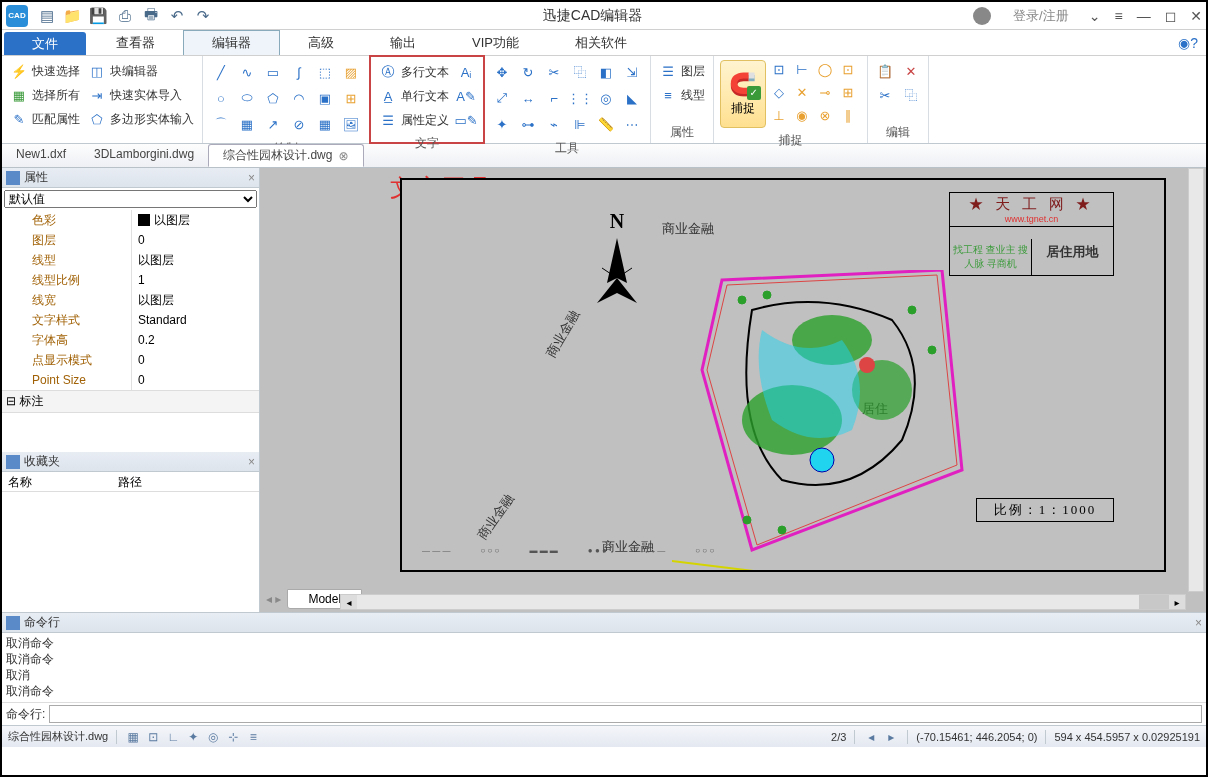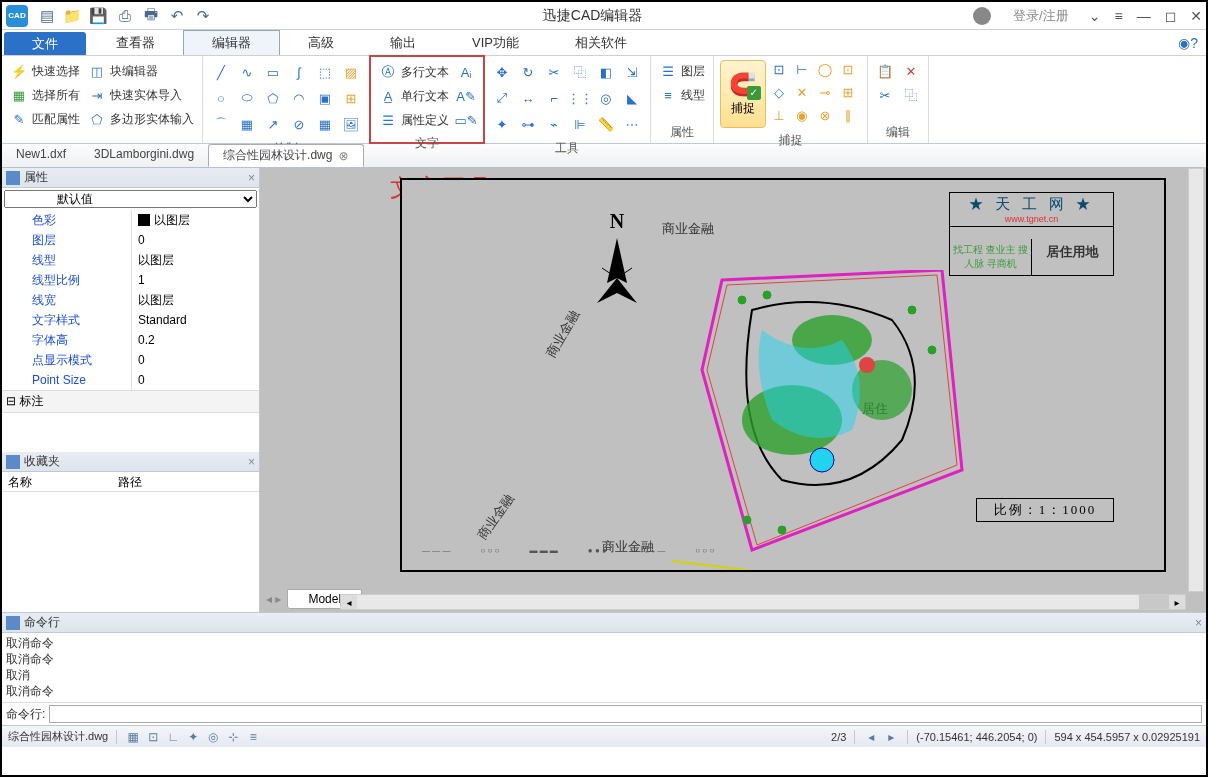--- a/index.html
+++ b/index.html
@@ -37,37 +37,37 @@
 .filetabs { height: 24px; background: linear-gradient(#fdfdfd,#eef0f4); display: flex; border-bottom: 1px solid #b8c0c8; }
 .filetab { padding: 3px 14px; font-size: 12px; color: #444; cursor: pointer; }
 .filetab.active { background: #fff; border: 1px solid #aab; border-bottom: 1px solid #fff; border-radius: 3px 3px 0 0; display: flex; align-items: center; gap: 6px; }
 .filetab .close { color: #888; }
 .workarea { display: flex; height: 444px; }
 .sidepanel { width: 258px; display: flex; flex-direction: column; border-right: 1px solid #c0c8d0; }
 .panel-head { height: 20px; background: linear-gradient(#e8edf4,#dde4ec); display: flex; align-items: center; padding: 0 4px; font-size: 12px; color: #333; gap: 4px; border-bottom: 1px solid #c0c8d0; }
 .panel-head .picon { width: 14px; height: 14px; background: #5a8ac8; }
 .panel-head .x { margin-left: auto; color: #888; cursor: pointer; }
 .prop-select { margin: 2px; }
-.prop-select select { width: 100%; font-size: 12px; padding-left: 48px; }
+.prop-select select { width: 100%; font-size: 12px; }
 .prop-section { background: #f4f4f4; padding: 2px 4px; font-size: 12px; border-top: 1px solid #ddd; border-bottom: 1px solid #ddd; }
 .prop-table { width: 100%; }
 .prop-table .row { display: flex; height: 20px; font-size: 12px; }
-.prop-table .k { width: 130px; padding-left: 30px; color: #1d4ed8; border-right: 1px solid #e0e0e0; display: flex; align-items: center; }
+.prop-table .k { width: 130px; padding-left: 30px; color: #a16207; border-right: 1px solid #e0e0e0; display: flex; align-items: center; }
 .prop-table .v { flex: 1; padding-left: 6px; display: flex; align-items: center; gap: 4px; }
 .prop-table .sw { width: 12px; height: 12px; background: #000; }
 .favorites-head { display: flex; height: 20px; font-size: 12px; border-bottom: 1px solid #ddd; }
 .favorites-head div { padding: 2px 6px; }
 .canvas-area { flex: 1; position: relative; background: #c0c0c0; overflow: hidden; }
 .drawing-border { position: absolute; left: 140px; top: 10px; right: 40px; bottom: 40px; border: 2px solid #000; background: #c0c0c0; }
 .annotation { position: absolute; left: 130px; top: 4px; color: #e03030; font-size: 24px; font-weight: normal; letter-spacing: 2px; }
 .compass { position: absolute; left: 180px; top: 30px; width: 70px; height: 120px; }
 .compass-n { text-align: center; font-family: serif; font-size: 20px; font-weight: bold; }
 .legend-box { position: absolute; right: 50px; top: 12px; width: 165px; border: 1px solid #000; background: #c0c0c0; }
 .legend-top { border-bottom: 1px solid #000; padding: 2px; text-align: center; }
-.legend-title { color: #0c4a6e; font-family: SimSun; font-size: 15px; letter-spacing: 4px; }
+.legend-title { color: #7f1d1d; font-family: SimSun; font-size: 15px; letter-spacing: 4px; }
 .legend-url { color: #e03030; font-size: 9px; }
 .legend-bottom { display: flex; margin-top: 12px; }
 .legend-bottom > div { flex: 1; text-align: center; font-size: 10px; padding: 4px 2px; font-family: SimSun; }
 .legend-bottom > div:first-child { border-right: 1px solid #000; color: #3a9a3a; }
 .legend-bottom > div:last-child { color: #333; font-size: 13px; font-weight: bold; }
 .scale-box { position: absolute; right: 50px; bottom: 48px; width: 138px; height: 24px; border: 1px solid #000; display: flex; align-items: center; justify-content: center; font-family: SimSun; font-size: 13px; letter-spacing: 2px; }
 .map-label { position: absolute; font-family: SimSun; font-size: 13px; color: #333; }
 .park-shape { position: absolute; left: 270px; top: 90px; width: 320px; height: 300px; }
 .bottom-tabs { position: absolute; left: 6px; bottom: 2px; height: 22px; display: flex; align-items: center; }
 .btab { background: #fff; border: 1px solid #aaa; padding: 2px 20px; font-size: 12px; border-radius: 0 0 3px 3px; }

